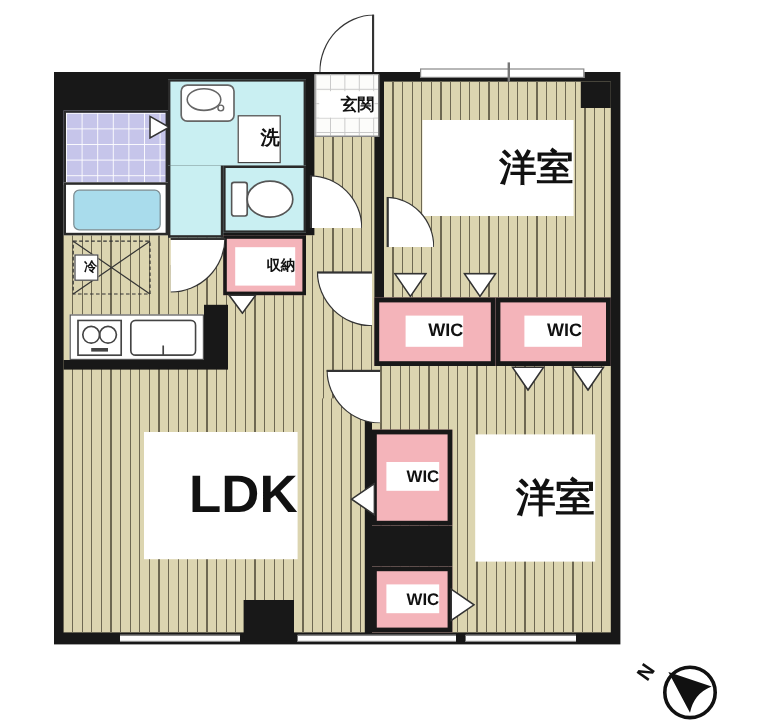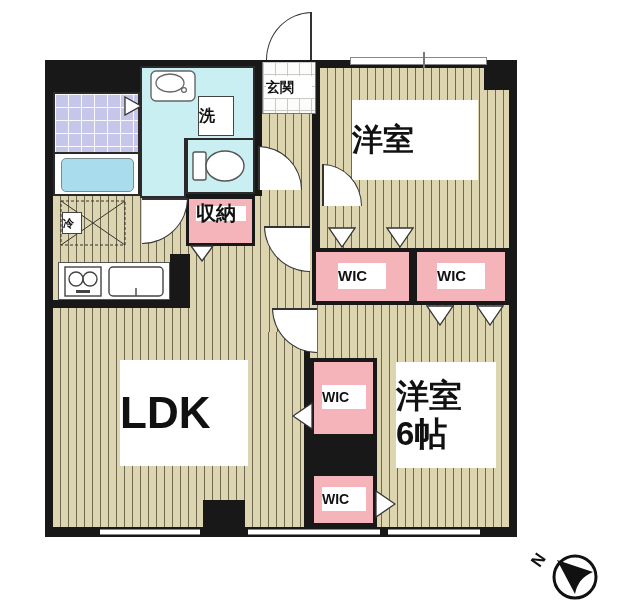--- a/index.html
+++ b/index.html
@@ -12,21 +12,21 @@
   .tile-purple{background-color:#c6c5ea;
     background-image:linear-gradient(rgba(255,255,255,.9) 1px,rgba(0,0,0,0) 1px),
                      linear-gradient(90deg,rgba(255,255,255,.9) 1px,rgba(0,0,0,0) 1px);
     background-size:13px 13px;border:2px solid #2a2a2a;box-sizing:border-box;}
   .tile-white{background-color:#fcfcfa;
     background-image:linear-gradient(#c9c9c9 1px,rgba(0,0,0,0) 1px),
                      linear-gradient(90deg,#c9c9c9 1px,rgba(0,0,0,0) 1px);
     background-size:12px 12px;}
   .cyan{background:#c9eff2;box-sizing:border-box;border:2px solid #2a2a2a;}
   .pink{background:#f4b4ba;box-sizing:border-box;border:4px solid #181818;}
-  .labelbox{background:#fff;display:flex;flex-direction:column;align-items:flex-start;
+  .labelbox{background:#fff;display:flex;flex-direction:column;align-items:flex-end;
     justify-content:center;font-weight:700;text-align:center;line-height:1.15;}
   .door{background:#fff;box-sizing:border-box;}
   .tri{position:absolute;}
 </style>
 </head>
 <body>
 
 <div id="stage">
 
   <div class="abs wall" style="left:45px;top:60px;width:472px;height:477px;"></div>
@@ -61,21 +61,21 @@
     <span>洗</span>
   </div>
 
   <div class="abs cyan" style="left:186px;top:138px;width:69px;height:56px;"></div>
   <svg class="abs" style="left:192px;top:146px;" width="58" height="40" viewBox="0 0 58 40">
     <rect x="1" y="6" width="13" height="28" rx="2" fill="#fff" stroke="#555" stroke-width="1.4"></rect>
     <ellipse cx="33" cy="20" rx="19" ry="15" fill="#fff" stroke="#555" stroke-width="1.4"></ellipse>
   </svg>
 
   <div class="abs pink" style="left:186px;top:196px;width:69px;height:50px;border-width:3px;"></div>
-  <div class="abs labelbox" style="left:196px;top:206px;width:50px;height:15px;font-size:20px;">
+  <div class="abs labelbox" style="left:196px;top:206px;width:50px;height:32px;font-size:12px;">
     <span>収納</span>
   </div>
   <svg class="tri" style="left:190px;top:245px;" width="24" height="17" viewBox="0 0 24 17">
     <polygon points="1,1 23,1 12,16" fill="#fff" stroke="#333" stroke-width="1.3"></polygon>
   </svg>
 
   <div class="abs tile-white" style="left:262px;top:62px;width:54px;height:52px;box-sizing:border-box;border:1.5px solid #777;border-top:none;"></div>
   <div class="abs labelbox" style="left:266px;top:76px;width:46px;height:22px;font-size:14px;">
     <span>玄関</span>
   </div>
@@ -106,21 +106,20 @@
     </svg>
   <svg class="tri" style="left:426px;top:305px;" width="28" height="21" viewBox="0 0 28 21">
     <polygon points="1,1 27,1 14,20" fill="#fff" stroke="#333" stroke-width="1.3"></polygon>
     </svg>
   <svg class="tri" style="left:476px;top:305px;" width="28" height="21" viewBox="0 0 28 21">
     <polygon points="1,1 27,1 14,20" fill="#fff" stroke="#333" stroke-width="1.3"></polygon>
     </svg>
 
   <div class="abs labelbox" style="left:396px;top:362px;width:100px;height:106px;font-size:33px;">
     <span>洋室</span>
-    <span>6帖</span>
   </div>
   <div class="abs door" style="left:272px;top:308px;width:45px;height:45px;border-radius:0 0 0 100%;
               border-left:1.5px solid #333;border-bottom:1.5px solid #333;border-top:2px solid #333;"></div>
 
   <div class="abs pink" style="left:310px;top:358px;width:67px;height:80px;"></div>
   <div class="abs labelbox" style="left:322px;top:385px;width:44px;height:24px;font-size:14px;">
     <span>WIC</span>
   </div>
   <div class="abs pink" style="left:310px;top:472px;width:67px;height:55px;"></div>
   <div class="abs labelbox" style="left:322px;top:487px;width:44px;height:24px;font-size:14px;">

